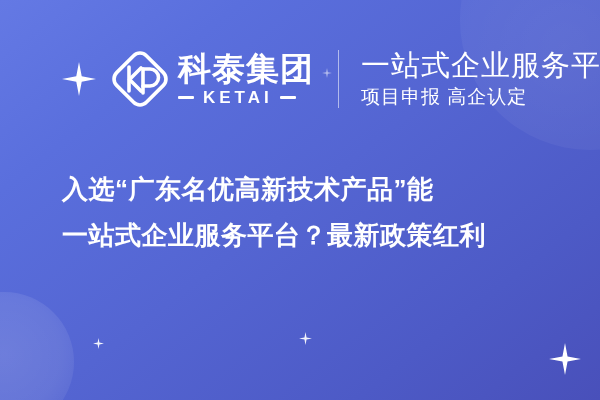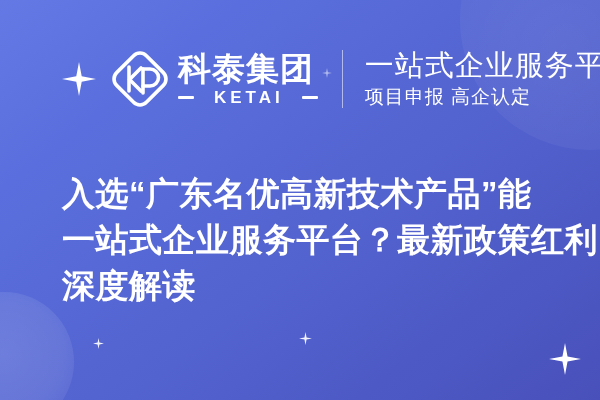--- a/index.html
+++ b/index.html
@@ -102,21 +102,20 @@
     line-height: 1;
     font-weight: 700;
     letter-spacing: 1px;
     white-space: nowrap;
   }
   .logo-en {
     display: flex;
     align-items: center;
     margin-top: 4px;
     color: #ffffff;
-    gap: 11px;
   }
   .logo-en .rule {
     height: 3px;
     width: 16px;
     background: #ffffff;
     border-radius: 1px;
   }
   .logo-en .txt {
     font-size: 17px;
     font-weight: 700;
@@ -156,21 +155,21 @@
     white-space: nowrap;
   }
 
   
   #headline {
     position: absolute;
     left: 62px;
     top: 149px;
     width: 486px;
     color: #ffffff;
-    font-size: 33px;
+    font-size: 26px;
     font-weight: 700;
     line-height: 46px;
     letter-spacing: 0.5px;
   }
   #headline .hl-line { display: block; white-space: nowrap; }
 </style>
 </head>
 <body>
 
 <div id="banner">
@@ -217,21 +216,20 @@
 
     <div id="tagline-block">
       <div id="tagline-main">一站式企业服务平台</div>
       <div id="tagline-sub">项目申报 高企认定</div>
     </div>
   </div>
 
   <h1 id="headline">
     <span class="hl-line">入选“广东名优高新技术产品”能</span>
     <span class="hl-line">一站式企业服务平台？最新政策红利</span>
-    <span class="hl-line">深度解读</span>
   </h1>
 
   <div class="sparkle soft" id="sparkle-mini-1">
       <i></i>
     </div>
   <div class="sparkle soft" id="sparkle-mini-2">
       <i></i>
     </div>
   <div class="sparkle" id="sparkle-bottom-right">
       <i></i>

